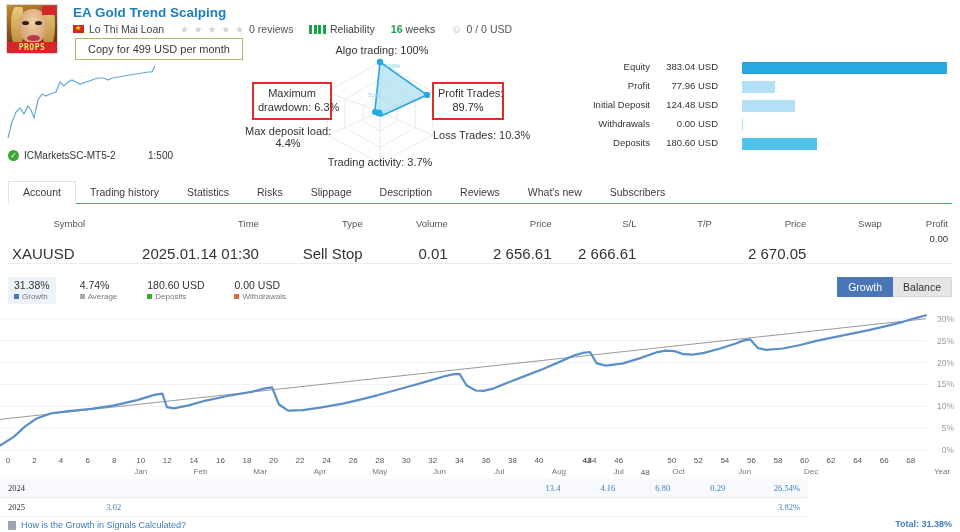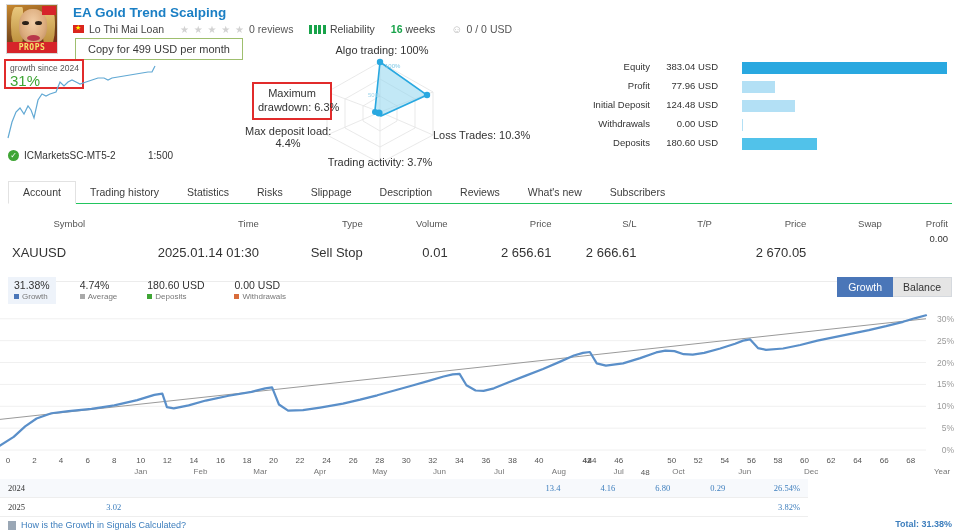--- a/index.html
+++ b/index.html
@@ -97,21 +97,21 @@
   .tabs { position: absolute; left: 8px; top: 182px; width: 944px; height: 22px;
     border-bottom: 1px solid #22c55e; display: flex; align-items: flex-end; }
   .tab { font-size: 10.5px; color: #3c3c3c; padding: 4px 14px 5px 14px; cursor: pointer; white-space: nowrap; }
   .tab.active { border: 1px solid #e2e2e2; border-bottom: 1px solid #fff; margin-bottom: -1px; background: #fff; }
 
   
   .trades { position: absolute; left: 8px; top: 212px; width: 944px; }
   .trades table { width: 100%; border-collapse: collapse; }
   .trades th { font-size: 9.5px; font-weight: normal; color: #555; padding: 6px 4px; text-align: right; }
   .trades th.l { text-align: center; }
-  .trades td { font-size: 13px; color: #333; padding: 10px 4px 21px 4px; text-align: right;
+  .trades td { font-size: 15px; color: #333; padding: 10px 4px 1px 4px; text-align: right;
     border-bottom: 1px solid #ececec; }
   .trades td.l { text-align: left; }
   .profit-sub { position: absolute; right: 4px; top: 21px; font-size: 9.5px; color: #333; }
 
   
   .chart-legend { position: absolute; left: 8px; top: 277px; display: flex; gap: 18px; }
   .lg { padding: 2px 6px 3px 6px; }
   .lg.sel { background: #eef3fa; }
   .lg .v { font-size: 10.5px; color: #333; white-space: nowrap; }
   .lg .n { font-size: 8px; color: #777; white-space: nowrap; margin-top: 1px; }
@@ -178,24 +178,20 @@
       <span class="rel-label">Reliability</span>
       <span class="weeks">16</span>
       <span class="weeks-u">weeks</span>
       <span class="subs-icon">☺</span>
       <span class="subs-val">0 / 0 USD</span>
     </div>
 
     <div class="copy-btn">Copy for 499 USD per month</div>
   </div>
 
-  <div class="growth-badge">
-    <div class="lbl">growth since 2024</div>
-    <div class="val">31%</div>
-  </div>
 
   <svg class="spark" viewBox="0 0 180 82" preserveAspectRatio="none">
     <polyline fill="none" stroke="#62a9d4" stroke-width="1.2" points="8,78 12,62 16,52 20,48 24,54 28,46 31,50 34,58 38,40 42,34 46,36 50,34 56,32 60,22 64,26 68,22 72,20 76,22 80,24 86,22 92,20 98,18 104,18 108,20 112,18 118,17 124,16 130,15 136,14 142,13 148,12 152,12 155,6"></polyline>
   </svg>
 
   <div class="acct-row">
     <span class="acct-check">✓</span>
     <span class="acct-name">ICMarketsSC-MT5-2</span>
   </div>
   <div class="leverage">1:500</div>
@@ -217,20 +213,24 @@
       <circle cx="125" cy="12" r="3.2" fill="#29a8e0"></circle>
       <circle cx="172" cy="45" r="3.2" fill="#29a8e0"></circle>
       <circle cx="124" cy="63" r="3.6" fill="#29a8e0"></circle>
       <circle cx="120" cy="62" r="3" fill="#29a8e0"></circle>
       <text x="130" y="18" font-size="6" fill="#7fc8e6" font-family="Liberation Sans, sans-serif">100%</text>
       <text x="113" y="47" font-size="6" fill="#9fd5ea" font-family="Liberation Sans, sans-serif">50%</text>
     </svg>
 
     <div class="lab" style="left:62px; top:-6px; width:130px;">Algo trading: 100%</div>
 
+    <div class="lab boxed" style="left:177px; top:32px; width:72px;">
+      <span>Profit Trades:</span><br>
+      <span>89.7%</span>
+    </div>
 
     <div class="lab" style="left:178px; top:79px; width:80px; text-align:left;">Loss Trades: 10.3%</div>
 
     <div class="lab" style="left:55px; top:106px; width:140px;">Trading activity: 3.7%</div>
 
     <div class="lab" style="left:-10px; top:75px; width:86px;">
       <span>Max deposit load:</span><br>
       <span>4.4%</span>
     </div>
 

